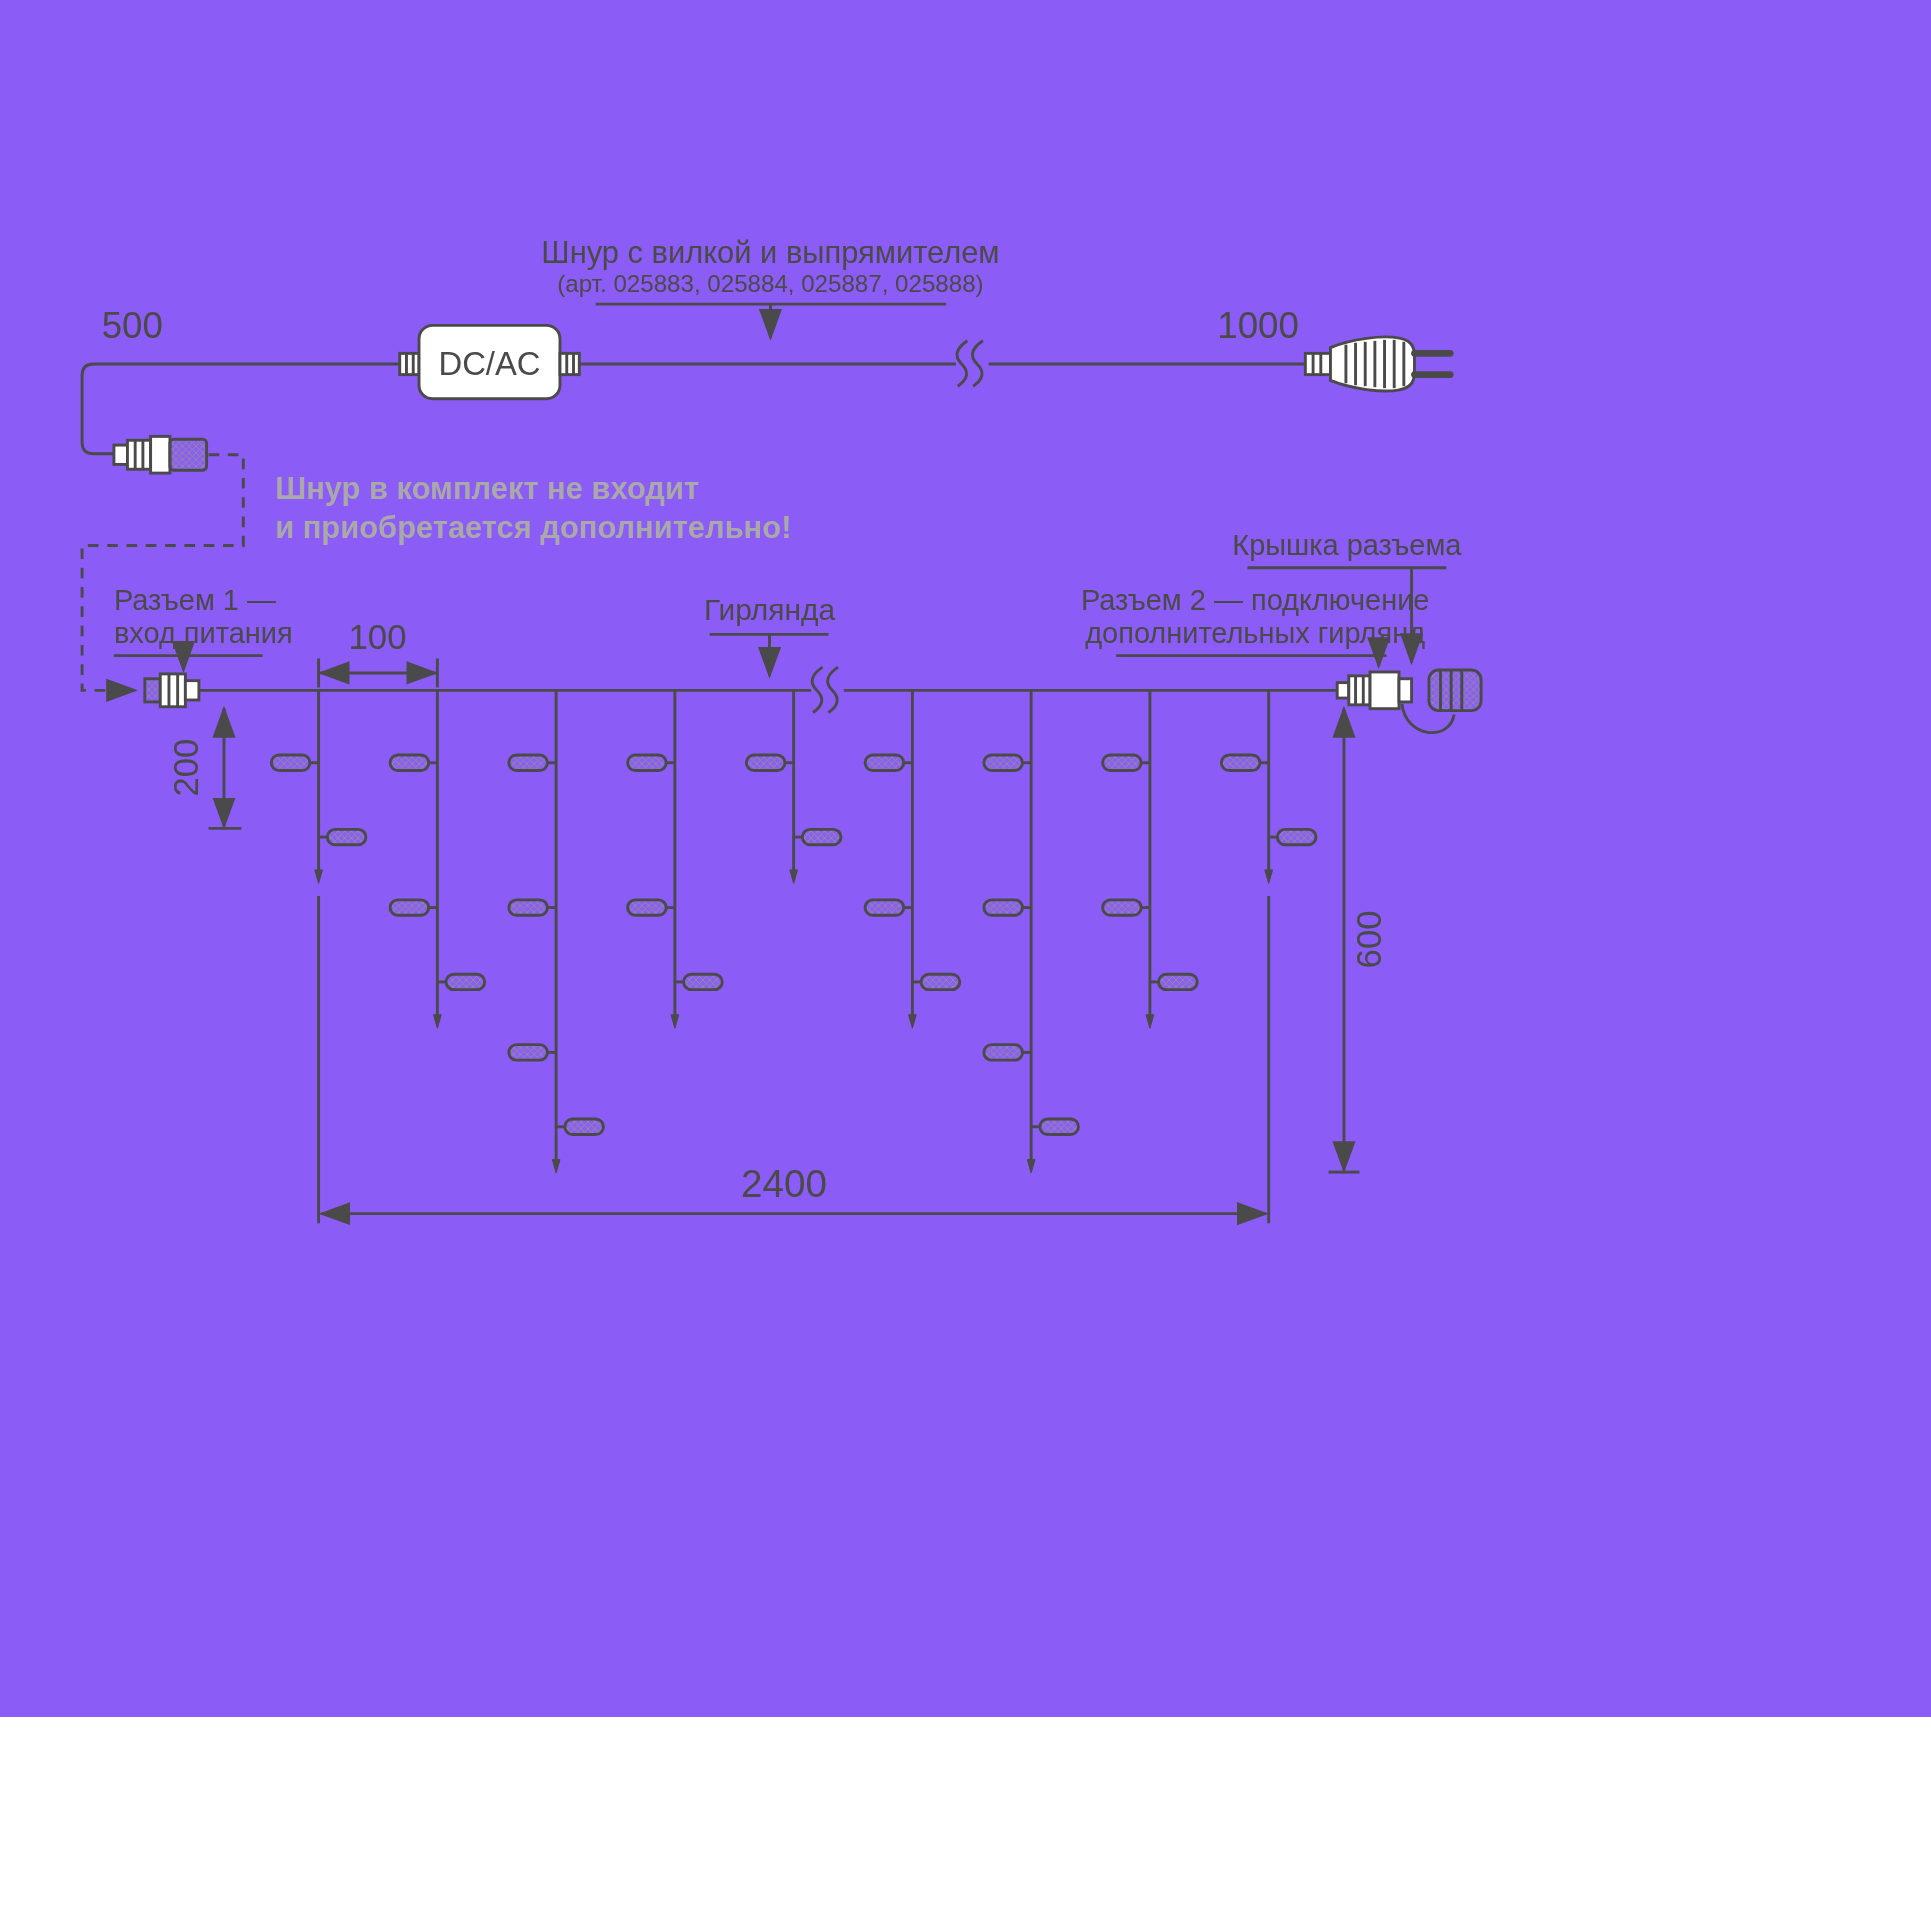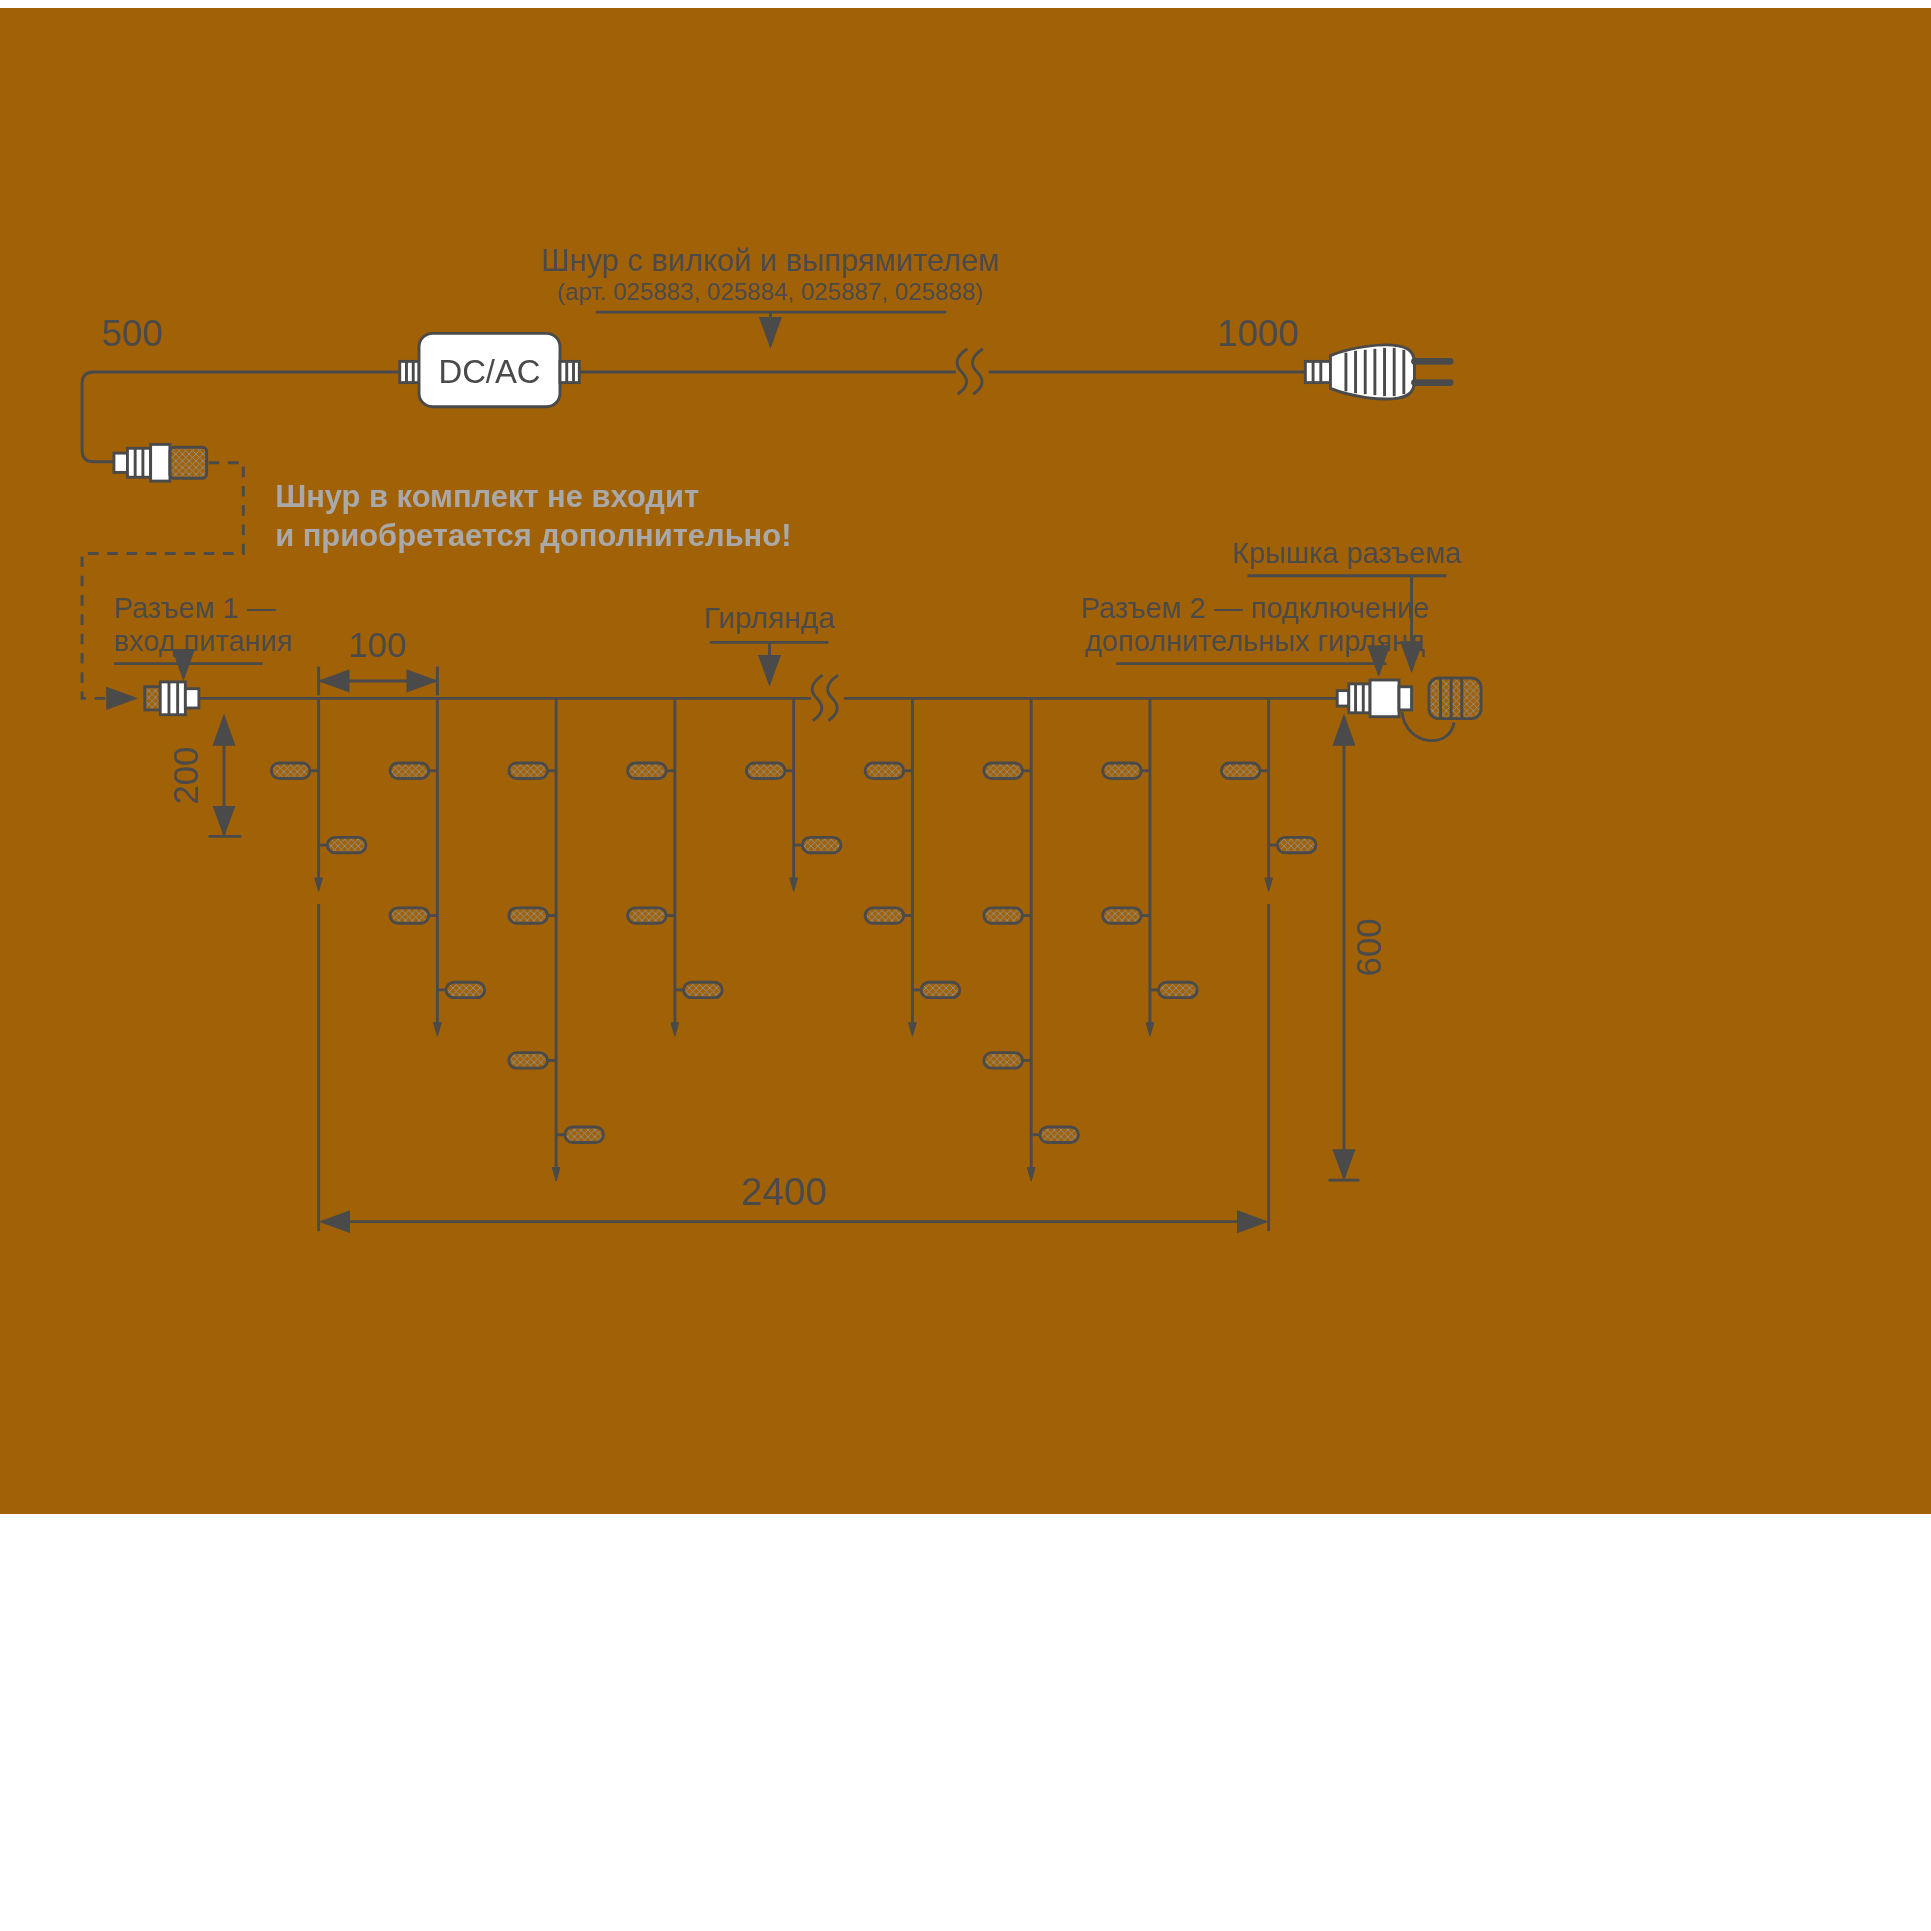--- a/index.html
+++ b/index.html
@@ -1,17 +1,17 @@
 <!DOCTYPE html>
 <html><head>
 <meta charset="utf-8">
 <style>
   html,body{margin:0;padding:0;background:#ffffff;}
-  .canvas{position:relative;width:1931px;height:1506px;background:#a16207;overflow:hidden;
-          font-family:"Liberation Sans", sans-serif;margin-top:8px;}
+  .canvas{position:relative;width:1931px;height:1717px;background:#8b5cf6;overflow:hidden;
+          font-family:"Liberation Sans", sans-serif;}
   svg text{font-family:"Liberation Sans", sans-serif;}
   .lbl{fill:#4a4a4a;}
   .note{fill:#a9a9a9;font-weight:bold;}
 </style>
 </head>
 <body>
 
 <div class="canvas">
 <svg width="1931" height="1931" viewBox="0 0 2000 2000">
   <defs>

